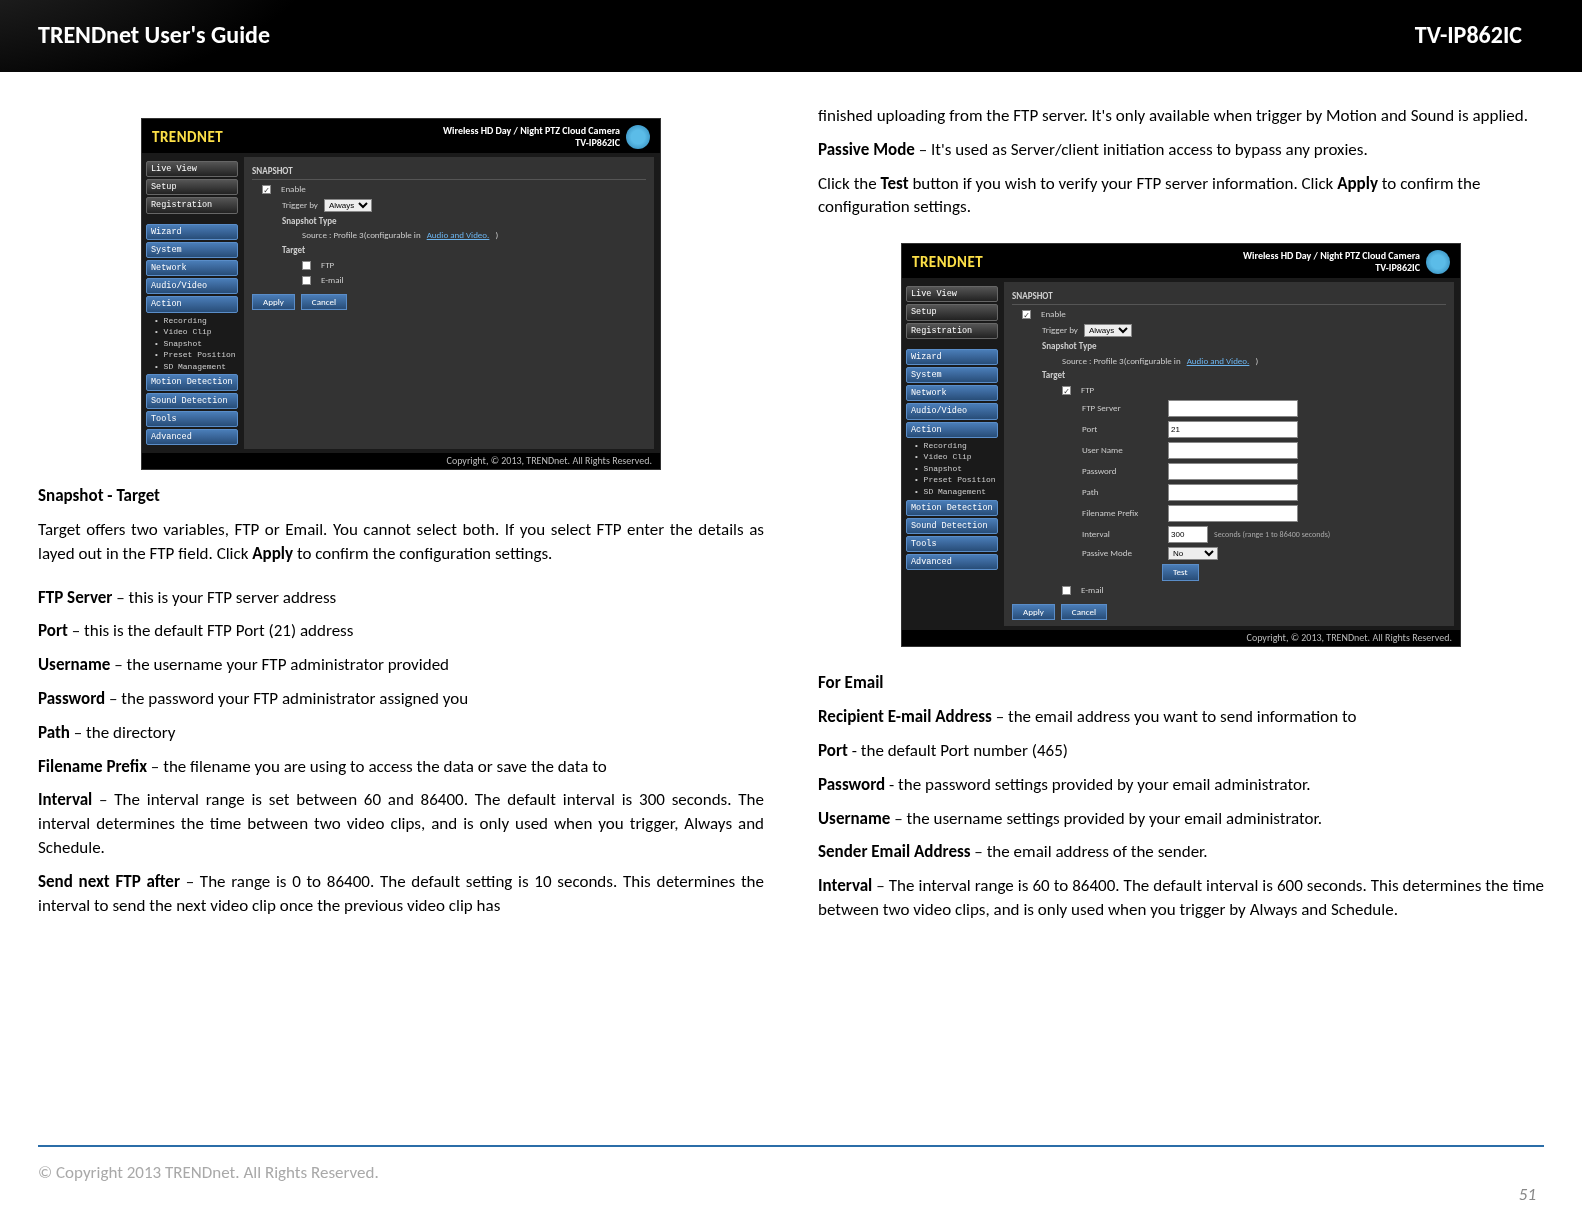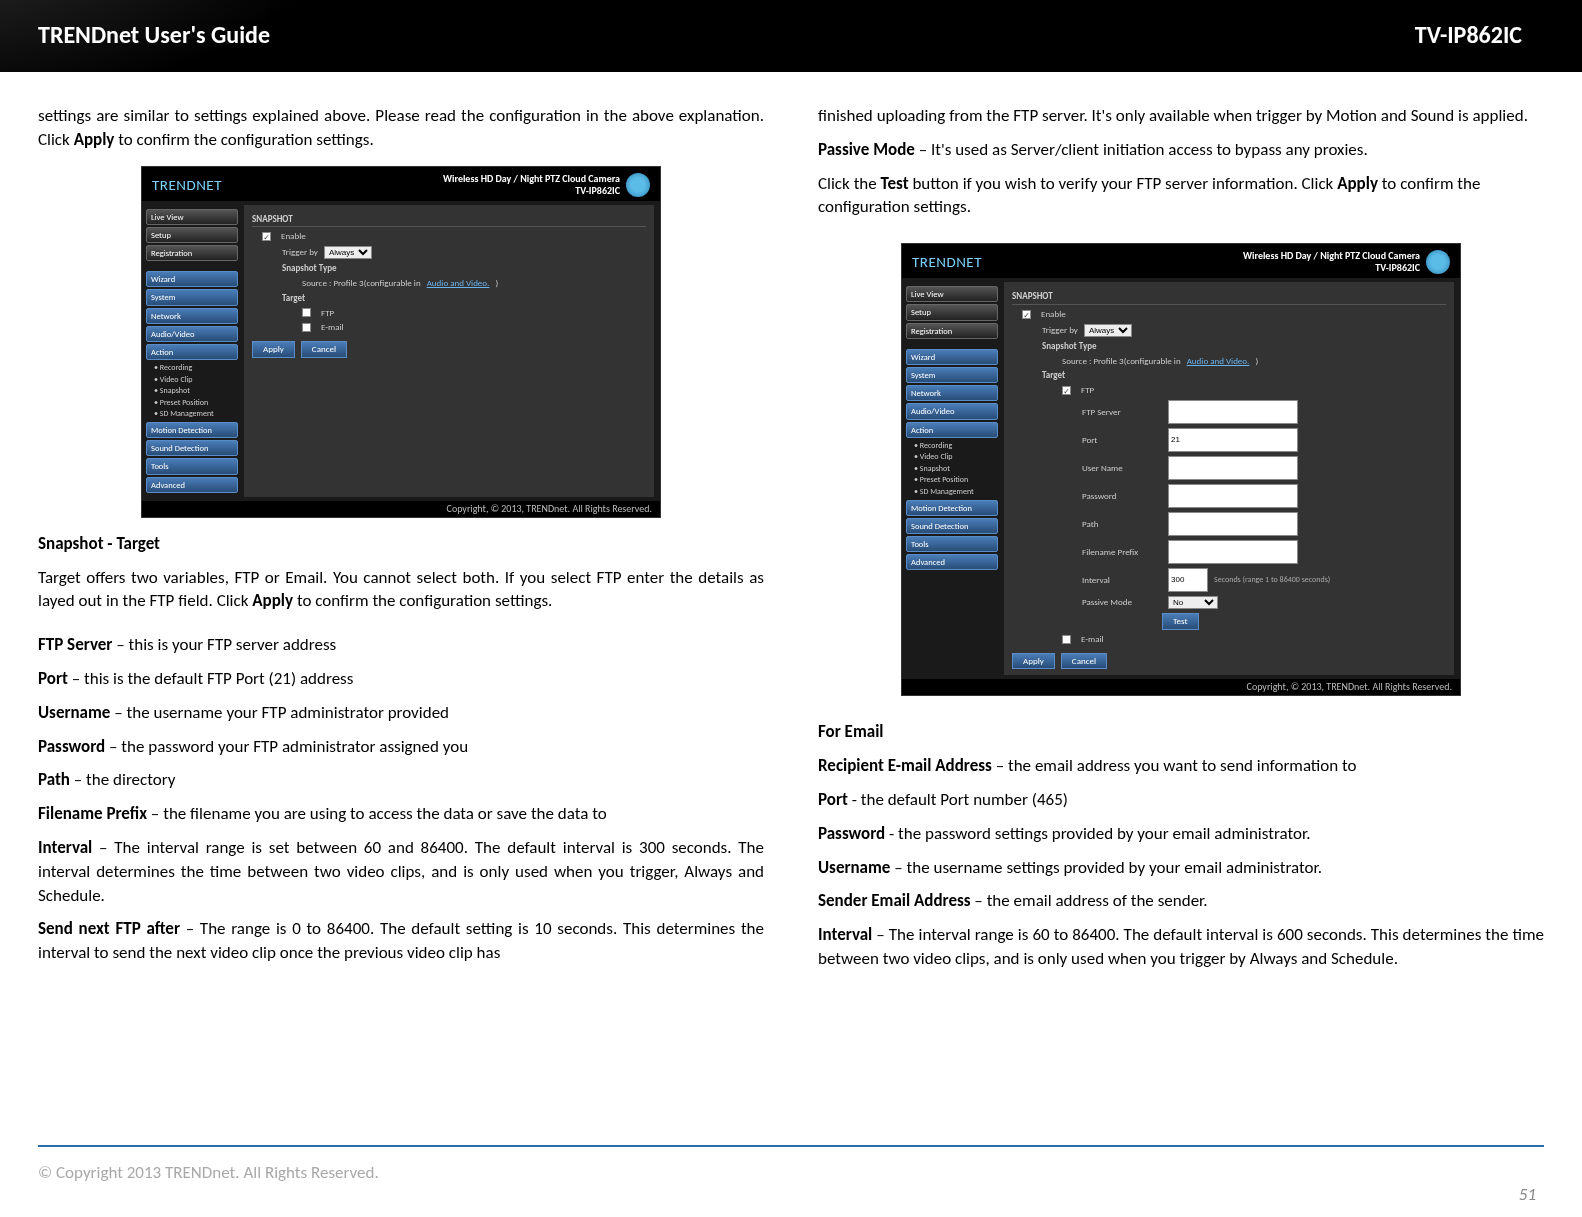--- a/index.html
+++ b/index.html
@@ -58,45 +58,45 @@
     line-height: 1.2;
     position: relative;
   }
   .ss .ss-top {
     background: #000;
     padding: 6px 10px 4px 10px;
     display: flex;
     justify-content: space-between;
     align-items: center;
   }
-  .ss .ss-logo { color: #7dd3fc; font-weight: normal; font-size: 15px; letter-spacing: 0.5px; }
+  .ss .ss-logo { color: #fde047; font-weight: bold; font-size: 15px; letter-spacing: 0.5px; }
   .ss .ss-title { color: #fff; font-size: 10px; font-weight: bold; text-align: right; }
   .ss .ss-title .model { display:block; font-size:10px; }
   .ss .ss-cloud {
     display:inline-block; width:24px; height:24px; border-radius:50%;
     background: radial-gradient(circle, #5bbce8 40%, #2a7fb0 100%);
     margin-left:6px; vertical-align:middle;
   }
   .ss .ss-main { display:flex; }
-  .ss .ss-nav { width: 100px; padding:6px 4px; }
+  .ss .ss-nav { width: 100px; padding:6px 4px;font-family:Liberation Mono, monospace; }
   .ss .nav-btn {
     background: linear-gradient(#555,#222);
     border:1px solid #666; border-radius:2px;
     margin:2px 0; padding:2px 4px; font-size:8.5px; color:#fff;
   }
   .ss .nav-btn.blue { background: linear-gradient(#4a7db8,#284d78); border-color:#5a8dc8; }
   .ss .nav-sub { font-size:8px; color:#ccc; padding:1px 2px 1px 8px; }
   .ss .ss-content {
     flex:1; background:#333; margin:4px 6px 4px 2px; padding:6px 8px;
     font-size:9px; color:#ccc;
   }
   .ss .ss-content .sect { font-weight:bold; color:#d0d0d0; margin:3px 0 2px 0; border-bottom:1px solid #555; padding-bottom:2px;}
   .ss .ss-content .row { padding:2px 0 2px 10px; display:flex; align-items:center; gap:6px;}
   .ss .ss-content input[type="text"]{
-    background:#fff; border:1px solid #888; height:24px; font-size:8px; padding:0 2px;
+    background:#fff; border:1px solid #888; height:17px; font-size:8px; padding:0 2px;
   }
   .ss .ss-content select {
     background:#eee; border:1px solid #888; font-size:8px; height:13px;
   }
   .ss .link { color:#6cb4ee; text-decoration:underline; }
   .ss .btn-row { margin-top:6px; }
   .ss .btn {
     display:inline-block; background:linear-gradient(#4a7db8,#284d78);
     border:1px solid #5a8dc8; color:#fff; font-size:9px; padding:2px 10px;
     margin-right:4px;
@@ -118,23 +118,20 @@
 <body>
 
 <div class="header-bar">
   <div class="header-left">TRENDnet User's Guide</div>
   <div class="header-right">TV-IP862IC</div>
 </div>
 
 <div class="page-body">
 
   <div class="col">
-    <p class="para">
-      <span>settings are similar to settings explained above. Please read the configuration in the above explanation. Click </span><b>Apply</b><span> to confirm the configuration settings.</span>
-    </p>
 
     <div class="ss" style="width:520px">
       <div class="ss-top">
         <span class="ss-logo">TRENDNET</span>
         <span style="display:flex;align-items:center">
           <span class="ss-title">
             <span>Wireless HD Day / Night PTZ Cloud Camera</span>
             <span class="model">TV-IP862IC</span>
           </span>
           <span class="ss-cloud"></span>

